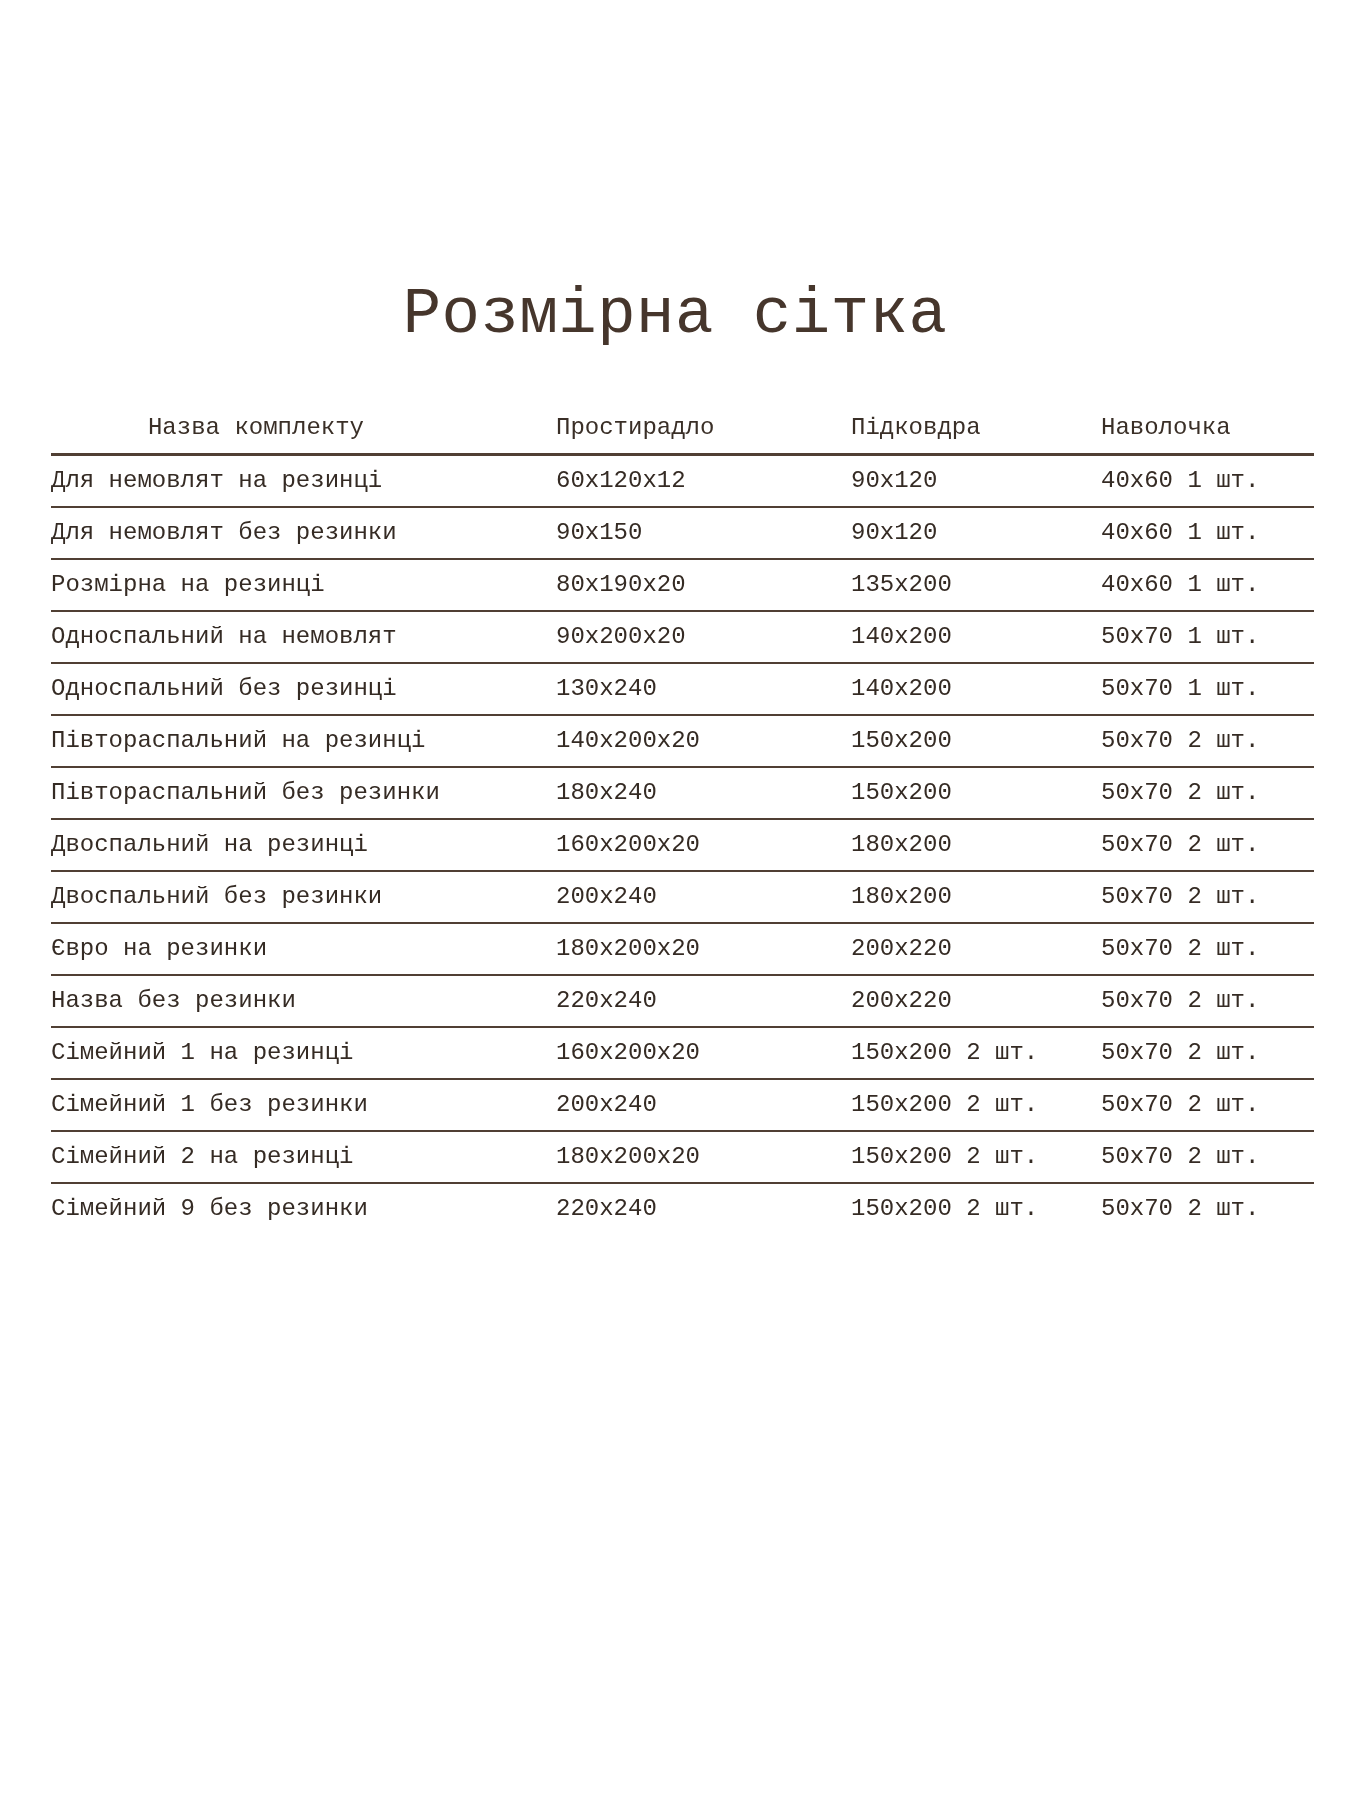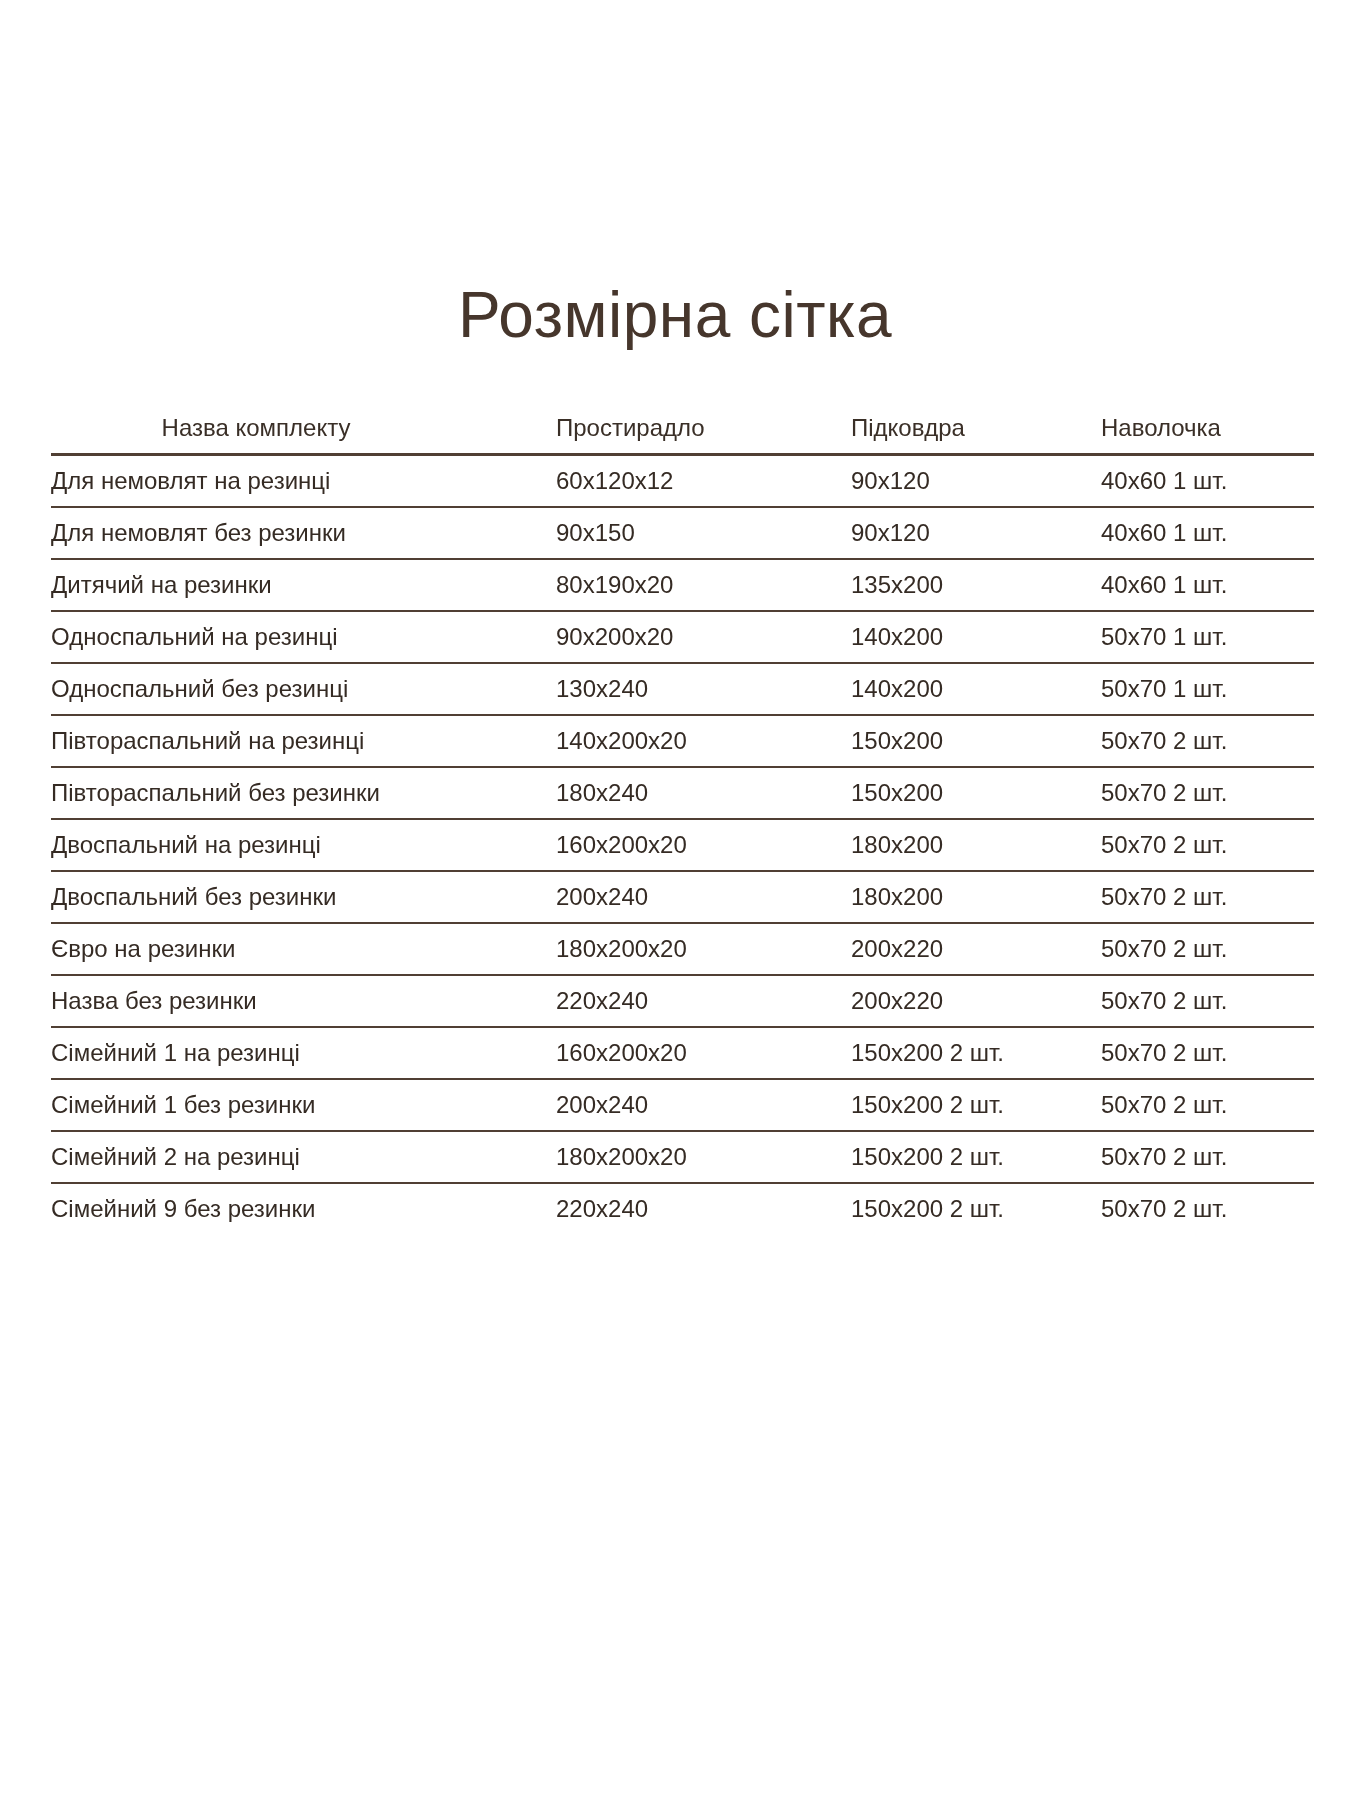--- a/index.html
+++ b/index.html
@@ -1,21 +1,21 @@
 <!DOCTYPE html>
 <html lang="uk"><head>
 <meta charset="utf-8">
 <style>
   html, body { margin: 0; padding: 0; background: #ffffff; }
   .page {
     position: relative;
     width: 1350px;
     height: 1608px;
     background: #ffffff;
-    font-family: Liberation Sans, sans-serif;
+    font-family: Liberation Mono, monospace;
     overflow: hidden;
   }
   .title {
     position: absolute;
     top: 283px;
     left: 0;
     width: 100%;
     margin: 0;
     text-align: center;
     font-size: 64px;
@@ -86,27 +86,27 @@
           <td class="col3">90х120</td>
           <td class="col4">40х60 1 шт.</td>
         </tr>
         <tr>
           <td class="col1">Для немовлят без резинки</td>
           <td class="col2">90х150</td>
           <td class="col3">90х120</td>
           <td class="col4">40х60 1 шт.</td>
         </tr>
         <tr>
-          <td class="col1">Дитячий на резинки</td>
+          <td class="col1">Розмірна на резинці</td>
           <td class="col2">80х190х20</td>
           <td class="col3">135х200</td>
           <td class="col4">40х60 1 шт.</td>
         </tr>
         <tr>
-          <td class="col1">Односпальний на резинці</td>
+          <td class="col1">Односпальний на немовлят</td>
           <td class="col2">90х200х20</td>
           <td class="col3">140х200</td>
           <td class="col4">50х70 1 шт.</td>
         </tr>
         <tr>
           <td class="col1">Односпальний без резинці</td>
           <td class="col2">130х240</td>
           <td class="col3">140х200</td>
           <td class="col4">50х70 1 шт.</td>
         </tr>

